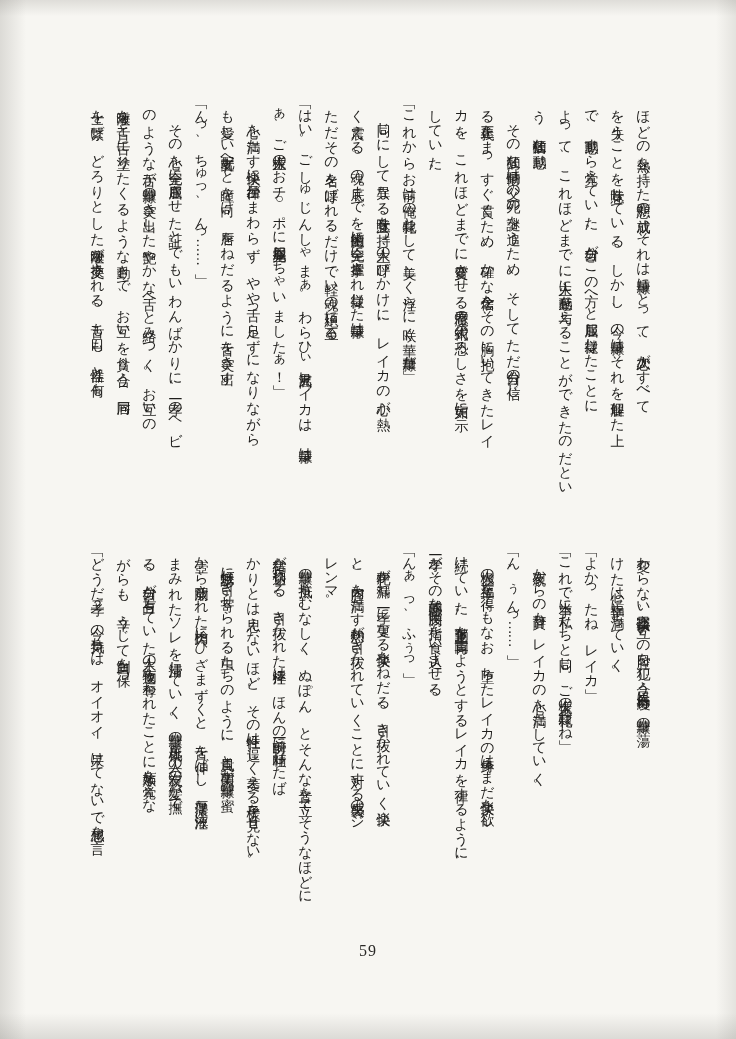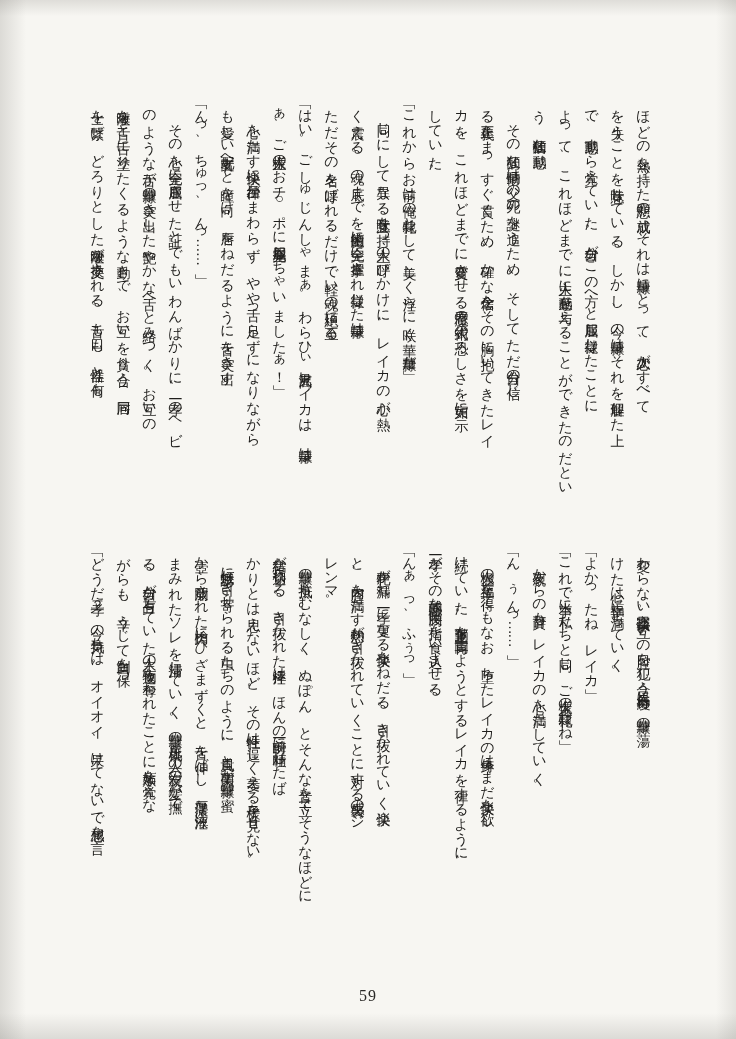--- a/index.html
+++ b/index.html
@@ -51,21 +51,20 @@
   }
   .page-number {
     position: absolute;
     top: 942px;
     left: 0;
     width: 100%;
     text-align: center;
     font-size: 16px;
     letter-spacing: 1px;
     color: #2a2927;
-    margin-top: 45px;
   }
 </style>
 </head>
 <body>
 
 <div class="page">
   <div class="text-block block-top">ほどの熱を持った悲願の成就。それは隷華にとって、恋人がすべて
 を失うことを意味している。しかし、今の隷華はそれを理解した上
 で、感動すら覚えていた。自分がこの方へと屈服し隷従したことに
 よって、これほどまでに主人に感動を与えることができたのだとい

